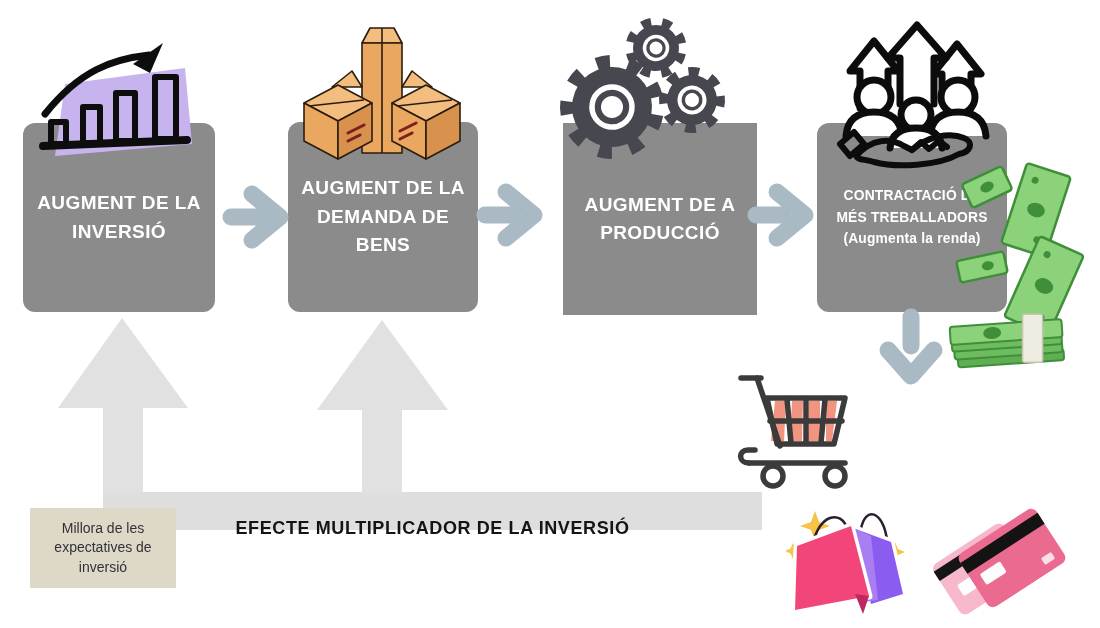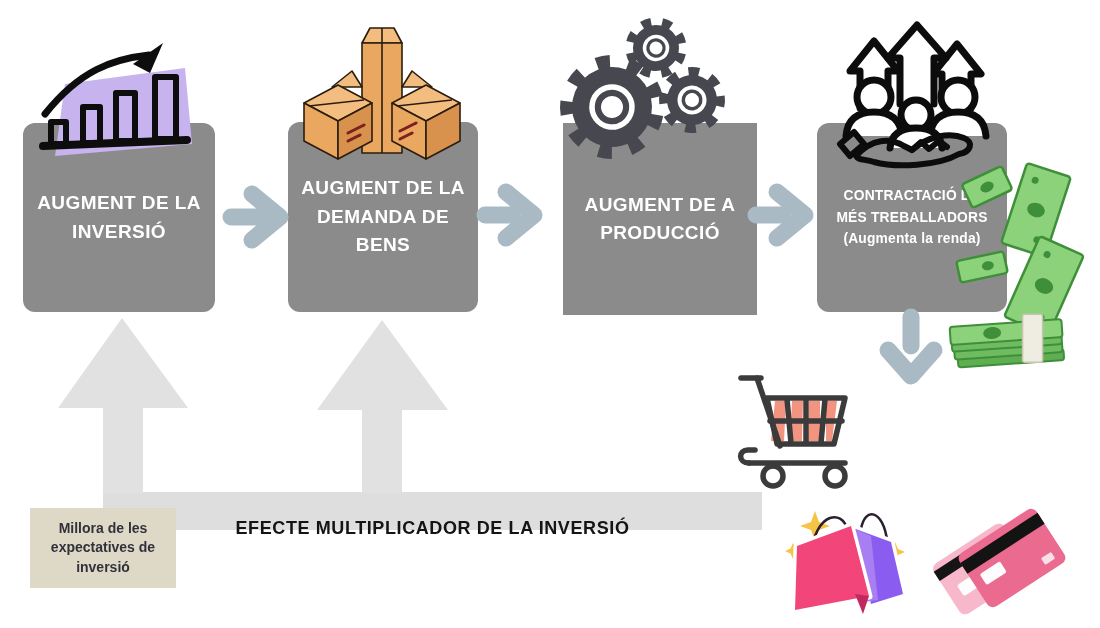--- a/index.html
+++ b/index.html
@@ -24,21 +24,21 @@
   }
   .banner-label {
     color:#141414; font-weight:bold; font-size:18px; letter-spacing:.6px; text-align:center;margin-top:34px;
   }
 
   .note {
     position:absolute; left:30px; top:508px; width:146px; height:80px;
     background:#ded9c7; z-index:2; display:flex; align-items:center; justify-content:center;
   }
   .note-label {
-    color:#32303a; font-weight:bold; font-size:14px; line-height:1.4;
+    color:#32303a; font-weight:normal; font-size:14px; line-height:1.4;
     text-align:center; white-space:pre-line;
   }
 
   .icon { z-index:4; }
   .flow { z-index:4; }
   .feedback { z-index:1; }
   svg { display:block; overflow:visible; }
 </style>
 </head>
 <body>

